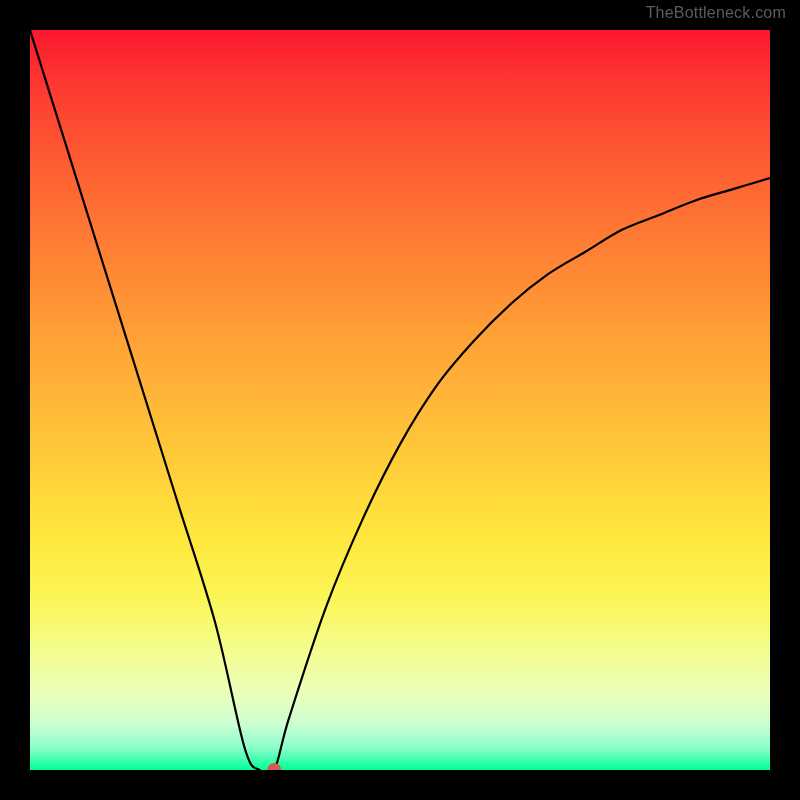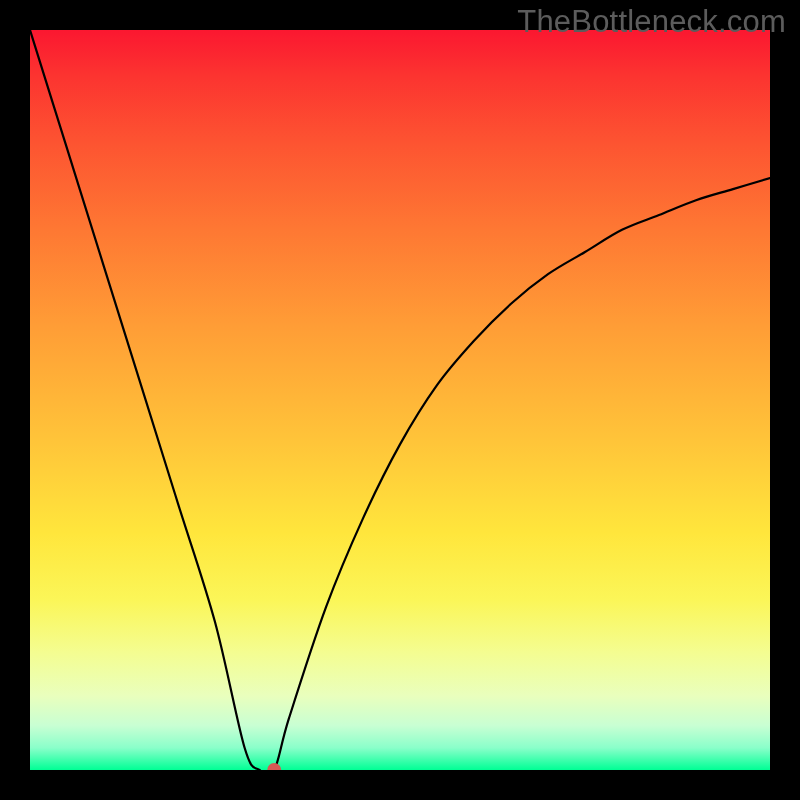--- a/index.html
+++ b/index.html
@@ -15,21 +15,21 @@
     position: relative;
     width: 800px;
     height: 800px;
     background: #000;
   }
   .watermark {
     position: absolute;
     top: 4px;
     right: 14px;
     color: #5c5c5c;
-    font-size: 31px;
+    font-size: 16px;
     font-weight: 500;
     letter-spacing: 0.2px;
     z-index: 3;
     user-select: none;
   }
   .plot {
     position: absolute;
     left: 30px;
     top: 30px;
     width: 740px;

